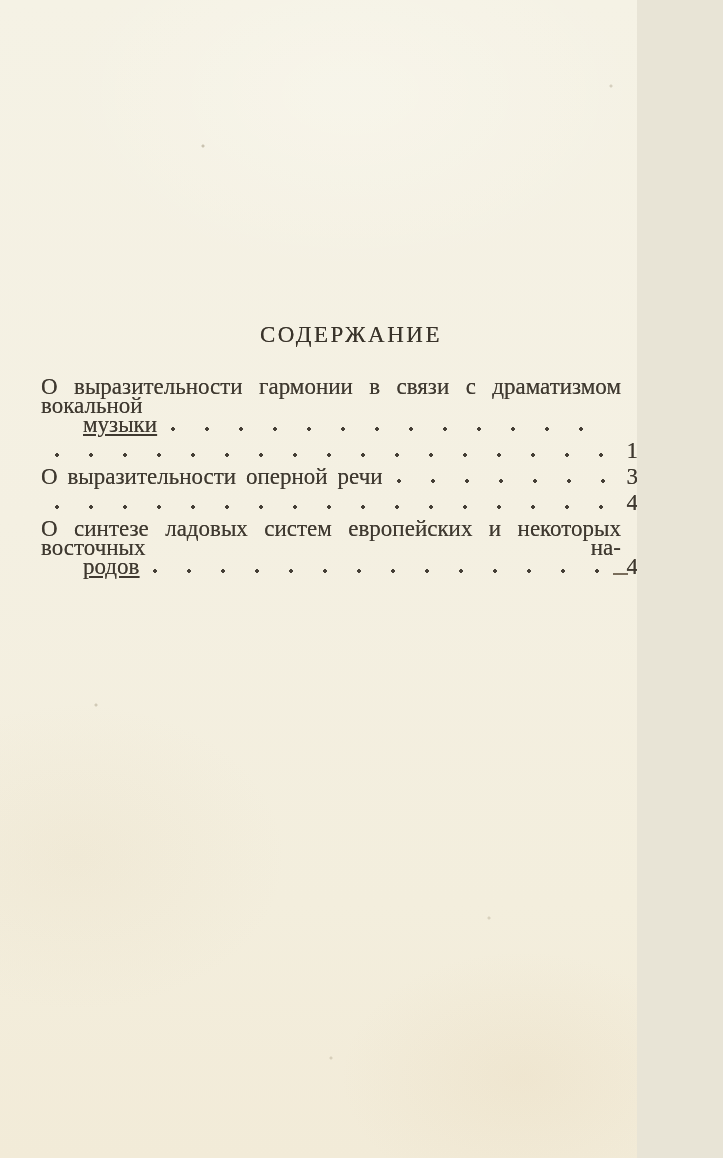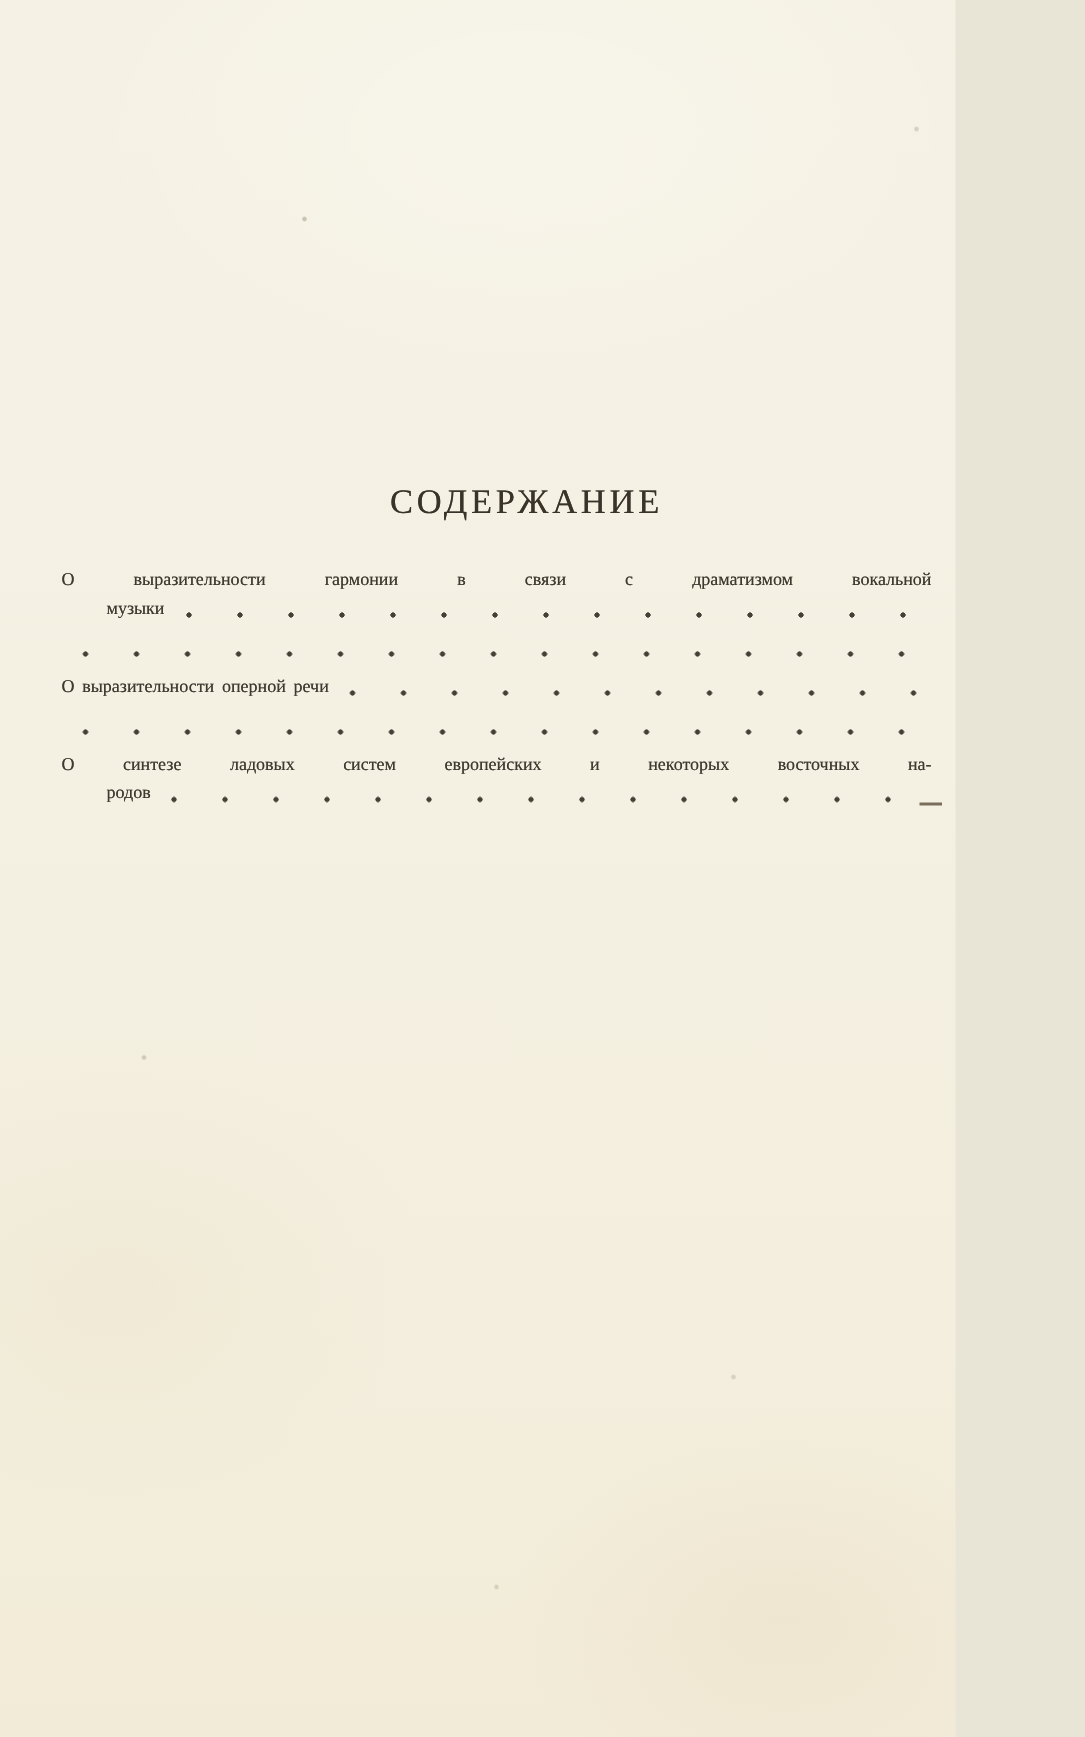--- a/index.html
+++ b/index.html
@@ -46,40 +46,40 @@
     letter-spacing: 2.5px;
     color: #39332a;
     text-shadow: 0 0 0.4px rgba(57,51,42,0.8);
   }
 
   .toc {
     position: absolute;
     top: 377px;
     left: 41px;
     width: 620px;
-    font-size: 12px;
+    font-size: 23px;
     line-height: 19px;
     word-spacing: 0.18em;
     text-shadow: 0 0 0.35px rgba(63,57,48,0.75);
   }
   .toc-entry { margin-bottom: 7px; }
 
   .jline {
     width: 580px;
     text-align: justify;
     text-align-last: justify;
     white-space: normal;
   }
 
   .fline {
     display: flex;
     align-items: baseline;
     width: 620px;
   }
-  .fline.cont .entry-text { margin-left: 30px; }
+  .fline.cont .entry-text { margin-left: 42px; text-decoration: underline; }
 
   .leader {
     flex: 1 1 auto;
     align-self: flex-end;
     height: 4px;
     margin: 0 12px 3px 10px;
     background-image: radial-gradient(circle at 2px 2px, #453f36 1.6px, rgba(69,63,54,0) 1.9px);
     background-size: 34px 4px;
     background-repeat: repeat-x;
     background-position: 4px 0;

